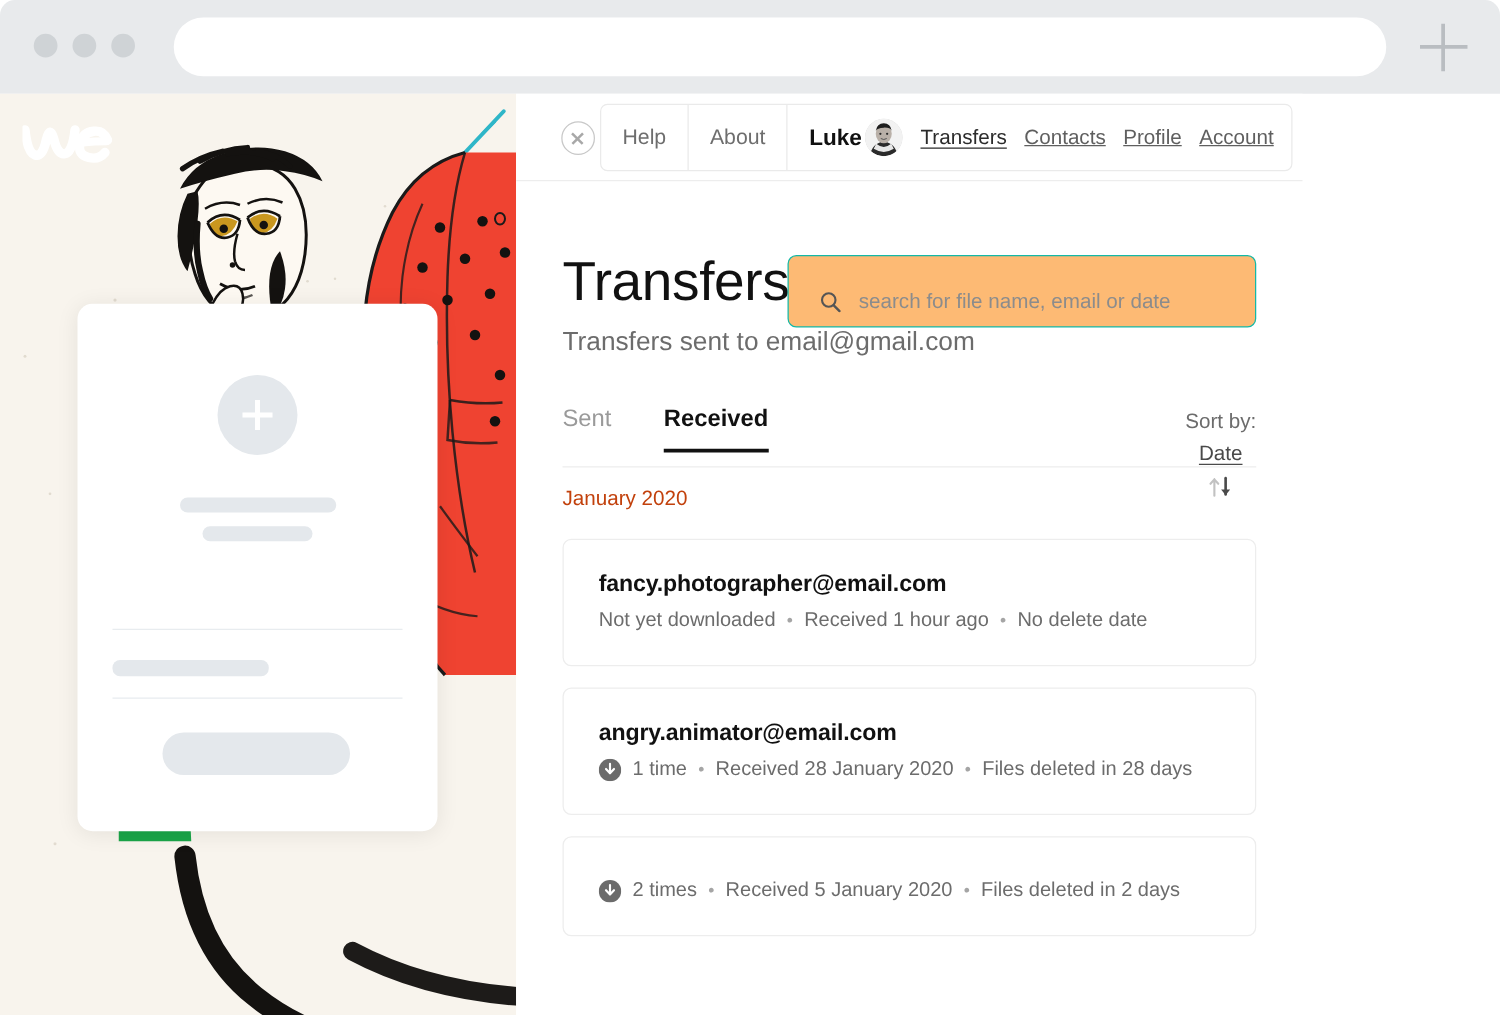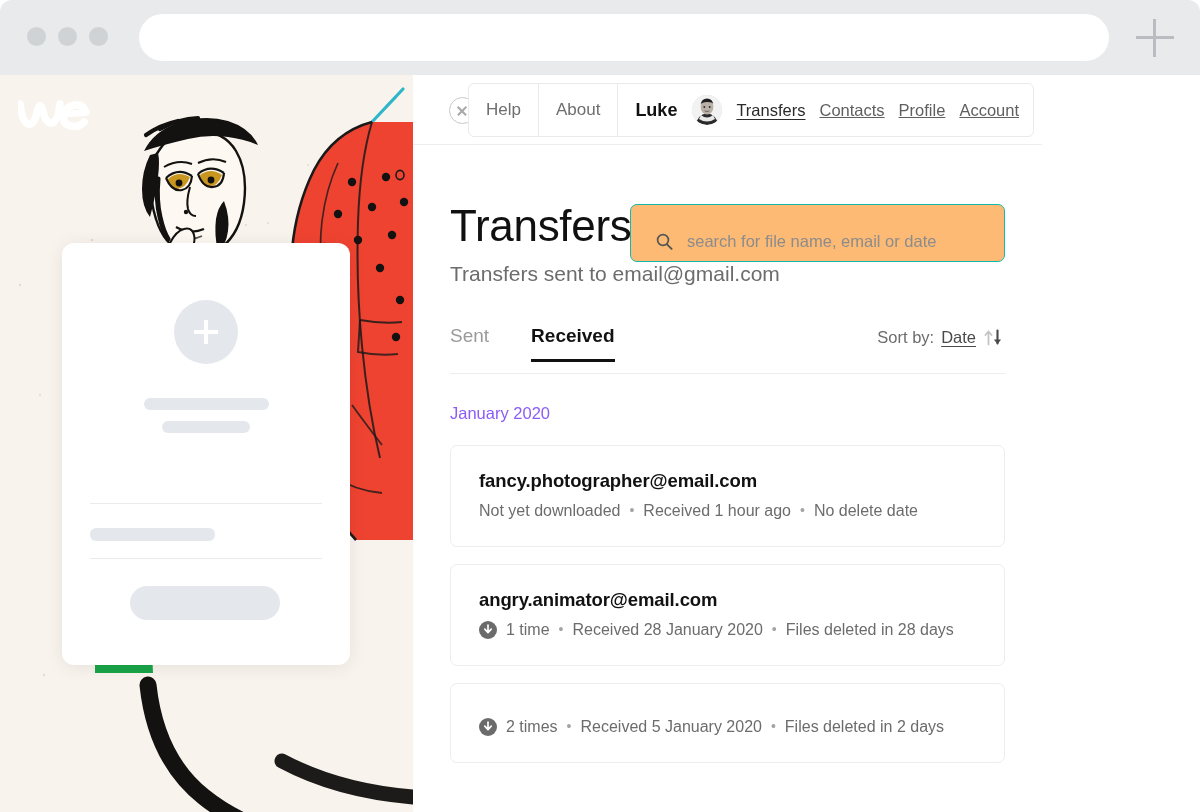--- a/index.html
+++ b/index.html
@@ -90,21 +90,21 @@
     position: absolute; right: 8px; top: 8px; height: 54px;
     display: flex; align-items: stretch;
     border: 1px solid #eaeaea; border-radius: 6px; background:#fff;
   }
   .nav-cell {
     display: flex; align-items: center; padding: 0 17px;
     font-size: 17px; color: #6e6e6e; border-right: 1px solid #eaeaea;
     white-space: nowrap;
   }
   .user-cell {
-    display: flex; align-items: center; gap: 15px; padding: 0 14px 0 17px;
+    display: flex; align-items: center; gap: 3px; padding: 0 14px 0 17px;
     border-right: none;
   }
   .user-name { font-size: 18px; color: #111; font-weight: 600; }
   .avatar { width: 30px; height: 30px; border-radius: 50%; overflow: hidden; background:#ddd; }
   .avatar svg { display:block; }
   .nav-links { display: flex; align-items: center; gap: 14px; padding-right: 14px; }
   .nav-link { font-size: 16.5px; color: #5f5f5f; white-space: nowrap; }
   .nav-link.active { color: #2b2b2b; text-decoration: underline; text-underline-offset: 3px; }
 
   
@@ -133,26 +133,26 @@
     position: relative;
   }
   .tab.active { color: #111; font-weight: 700; }
   .tab.active::after {
     content:""; position:absolute; left: 0; right: 0; bottom: -1px;
     height: 3px; background: #111;
   }
   .sort-row {
     position: absolute; right: 0; top: 3px;
     display: flex; align-items: center; gap: 7px;
-    font-size: 16.5px; color: #6c6c6c;
+    font-size: 16.5px; color: #6c6c6c; flex-direction: column;
   }
   .sort-value { color: #4a4a4a; text-decoration: underline; text-underline-offset: 3px; }
   .sort-icon { display: flex; align-items: center; }
 
-  .month-label { margin-top: 30px; font-size: 16.5px; color: #8b5cf6; }
+  .month-label { margin-top: 16px; font-size: 16.5px; color: #c2410c; }
 
   .cards { margin-top: 22px; }
   .transfer-card {
     border: 1px solid #ededed; border-radius: 7px;
     padding: 24px 28px 26px 28px; margin-bottom: 17px; background:#fff;
   }
   .card-email { font-size: 18.5px; color: #111; font-weight: 600; letter-spacing: -0.1px; }
   .card-meta {
     margin-top: 10px; display: flex; gap: 9px;
     font-size: 16px; color: #6c6c6c; white-space: nowrap;

